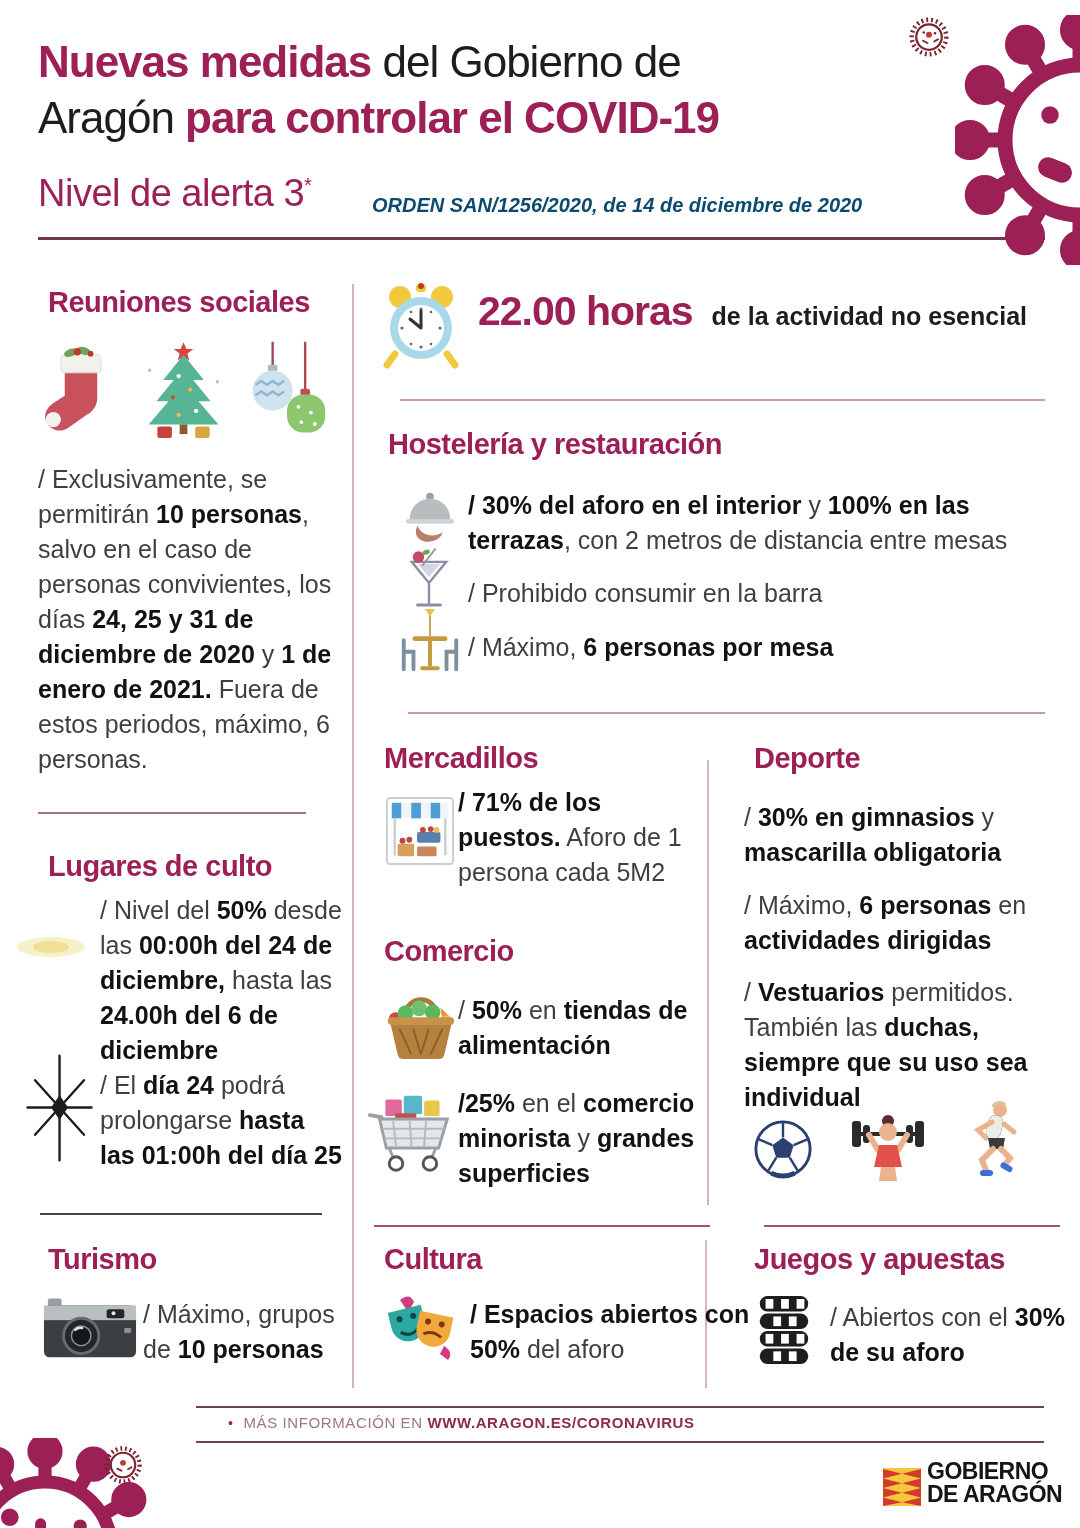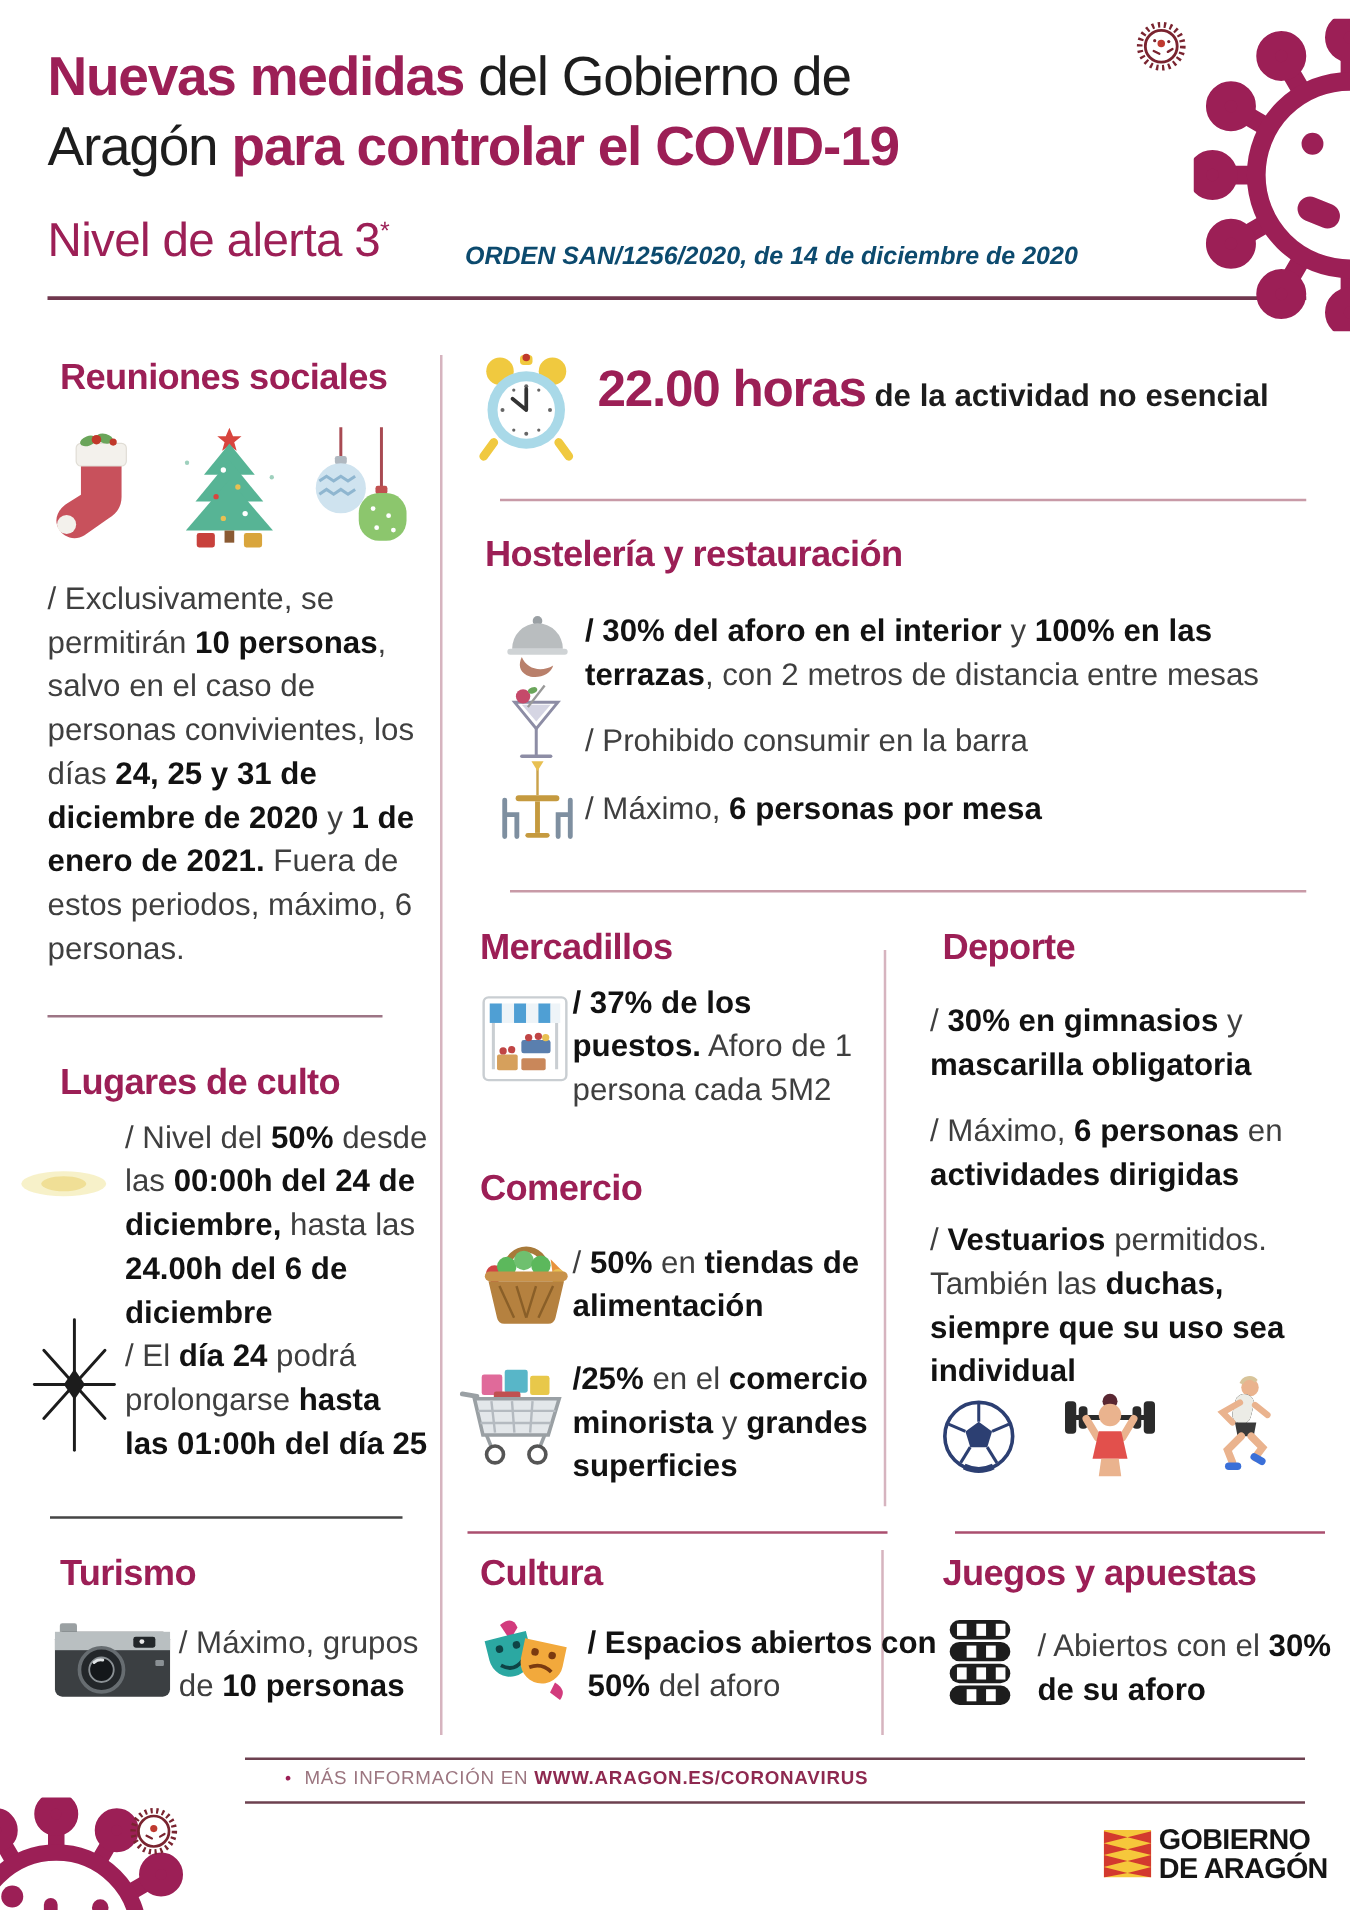--- a/index.html
+++ b/index.html
@@ -15,21 +15,21 @@
   .title .seg-b.seg-a{color:var(--accent);font-weight:700;}
   .alert{font-size:38px;color:var(--accent);letter-spacing:-0.5px;white-space:nowrap;}
   .alert sup{font-size:20px;}
   .order{font-size:20px;font-style:italic;font-weight:700;color:#0c4a6e;white-space:nowrap;}
   .sec-title{font-size:29px;font-weight:700;color:var(--accent);letter-spacing:-0.5px;white-space:nowrap;margin-left:10px;}
   .body-text{font-size:25px;line-height:35px;color:var(--body);}
   .body-text .seg-b{color:var(--boldink);}
   .divider{position:absolute;}
   .closure-prefix{font-size:27px;font-weight:700;color:var(--ink);}
   .closure-time{font-size:41px;font-weight:700;color:var(--accent);letter-spacing:-1px;}
-  .closure-suffix{font-size:25px;font-weight:700;color:var(--ink);}
+  .closure-suffix{font-size:25px;font-weight:700;color:var(--ink);margin-left:12px;}
   .footer-info{font-size:15px;letter-spacing:0.6px;white-space:nowrap;}
   .footer-info .bullet{color:var(--accent);margin-right:10px;font-size:14px;}
   .footer-info .pre{color:#9c7680;}
   .footer-info .lnk{color:#8e2950;font-weight:700;}
   .logo-text{font-size:23px;line-height:23px;font-weight:700;color:#151515;letter-spacing:-0.5px;white-space:nowrap;}
 </style>
 </head>
 <body>
 
 <svg width="0" height="0" style="position:absolute">
@@ -258,21 +258,21 @@
   <line x1="63" y1="24" x2="63" y2="62" stroke="#c9ced2" stroke-width="2.5"></line>
   <rect x="34" y="38" width="24" height="11" rx="2" fill="#5a7fae"></rect>
   <circle cx="40" cy="36" r="3" fill="#c04545"></circle>
     <circle cx="48" cy="35" r="3" fill="#c04545"></circle>
     <circle cx="54" cy="36" r="3" fill="#e8c052"></circle>
   <rect x="14" y="50" width="17" height="13" rx="1.5" fill="#d6a05c"></rect>
   <rect x="34" y="53" width="20" height="10" rx="1.5" fill="#c9875a"></rect>
   <circle cx="19" cy="47" r="3" fill="#c04545"></circle>
     <circle cx="26" cy="46" r="3" fill="#c04545"></circle>
 </svg>
-<div class="abs body-text" style="left:458px;top:785px;width:250px"><span class="seg-b">/ 37% de los puestos.</span><span> Aforo de 1 persona cada 5M2</span></div>
+<div class="abs body-text" style="left:458px;top:785px;width:250px"><span class="seg-b">/ 71% de los puestos.</span><span> Aforo de 1 persona cada 5M2</span></div>
 
 <div class="abs sec-title" style="left:374px;top:935px">Comercio</div>
 <svg class="abs" style="left:382px;top:983px" width="78" height="80" viewBox="0 0 80 80">
   <path d="M24 32 a16 16 0 0 1 32 0" fill="none" stroke="#a87a3a" stroke-width="5"></path>
   <circle cx="14" cy="36" r="7" fill="#d04545"></circle>
   <circle cx="24" cy="30" r="8" fill="#5cb85c"></circle>
   <circle cx="38" cy="25" r="8" fill="#6fc06f"></circle>
   <circle cx="52" cy="29" r="8" fill="#5cb85c"></circle>
   <polygon points="60,24 70,34 62,38" fill="#e8923c"></polygon>
   <circle cx="66" cy="38" r="6" fill="#e8c052"></circle>
@@ -407,21 +407,21 @@
       <circle cx="62" cy="72" r="2.5" stroke="none"></circle>
   </g>
 </svg>
 <svg class="abs" style="left:100px;top:1442px" width="46" height="46" viewBox="0 0 64 64">
   <circle cx="32" cy="32" r="23" fill="none" stroke="#7a2430" stroke-width="6" stroke-dasharray="2.5 4"></circle>
   <circle cx="32" cy="32" r="17" fill="#fff" stroke="#7a2430" stroke-width="3"></circle>
   <circle cx="32" cy="29" r="4" fill="#bf3a30"></circle>
   <path d="M24 37 l6 3 M39 38 l5 -3" stroke="#7a2430" stroke-width="2.5" stroke-linecap="round"></path>
 </svg>
 
-<div class="abs" style="left:883px;top:1460px;display:flex;gap:6px;align-items:center">
+<div class="abs" style="left:883px;top:1460px;display:flex;gap:6px;align-items:flex-end">
   <svg width="38" height="38" viewBox="0 0 36 36">
     <rect width="36" height="36" fill="#f6c73b"></rect>
     <g fill="#d33a2e">
       <path d="M0 1 L18 5.5 L0 10 Z M36 1 L18 5.5 L36 10 Z"></path>
       <path d="M0 10 L18 14.5 L0 19 Z M36 10 L18 14.5 L36 19 Z"></path>
       <path d="M0 19 L18 23.5 L0 28 Z M36 19 L18 23.5 L36 28 Z"></path>
       <path d="M0 28 L18 32.5 L0 36 Z M36 28 L18 32.5 L36 36 Z"></path>
     </g>
   </svg>
   <div class="logo-text">

